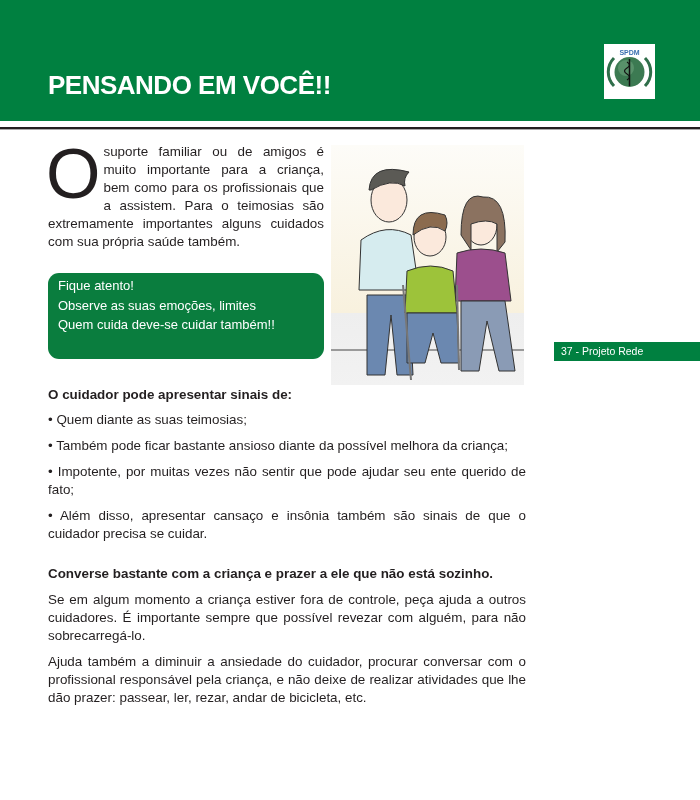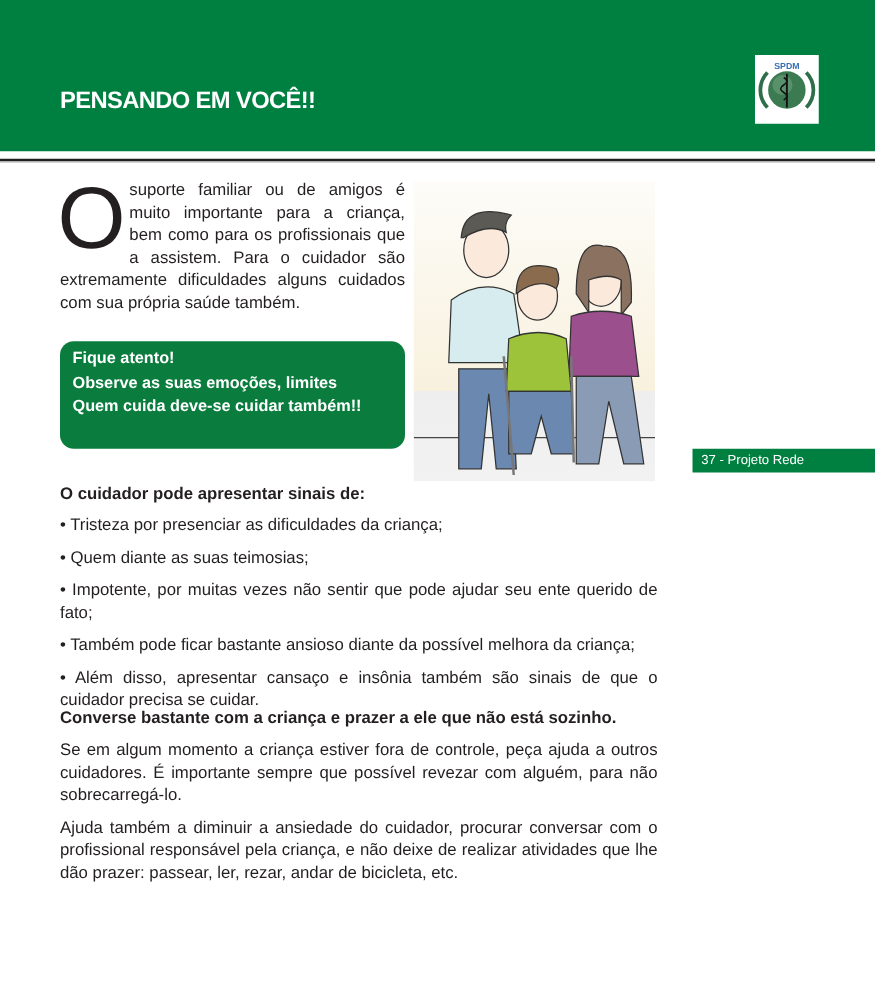--- a/index.html
+++ b/index.html
@@ -1,38 +1,38 @@
 <!DOCTYPE html>
 <html><head>
   <meta charset="utf-8">
   <style>
     html, body { margin:0; padding:0; }
     body { width:700px; height:800px; background:#ffffff; position:relative; overflow:hidden;
            font-family:"Liberation Sans", sans-serif; color:#231f20; }
     .header { position:absolute; left:0; top:0; width:700px; height:121px; background:#008040; }
     .header-title { position:absolute; left:48px; top:70px; color:#fff; font-weight:bold;
-                    font-size:19px; letter-spacing:-0.5px; font-family:"Liberation Sans", sans-serif; }
+                    font-size:26px; letter-spacing:-0.5px; font-family:"Liberation Sans", sans-serif; }
     .logo { position:absolute; left:604px; top:44px; width:51px; height:55px; background:#fff; }
     .logo svg { width:51px; height:55px; display:block; }
     .rule1 { position:absolute; left:0; top:127px; width:700px; height:2px; background:#231f20; }
     .rule2 { position:absolute; left:0; top:129px; width:700px; height:1px; background:#aaa; }
 
     .intro { position:absolute; left:48px; top:143px; width:276px; font-size:13.4px; line-height:18px; }
     .dropcap { float:left; font-size:70px; line-height:58px; height:56px; margin:2px 3px 0 -2px;
                font-family:"Liberation Sans", sans-serif; color:#231f20; }
     .intro p { margin:0; text-align:justify; }
 
     .callout { position:absolute; left:48px; top:273px; width:276px; height:86px; background:#0a7d3e;
-               border-radius:11px; color:#fff; font-weight:bold; font-size:13px; line-height:19.5px;
+               border-radius:11px; color:#fff; font-weight:normal; font-size:13px; line-height:19.5px;
                box-sizing:border-box; padding:3px 0 0 10px; }
     .callout div { white-space:nowrap; }
 
     .illustration { position:absolute; left:331px; top:145px; width:193px; height:240px;
                     background:linear-gradient(#fdfcf8,#f8f1de 70%,#eeeeee 70%,#f2f2f2); }
-    .page-badge { position:absolute; left:554px; top:359px; width:146px; height:19px; background:#008040;
+    .page-badge { position:absolute; left:554px; top:342px; width:146px; height:19px; background:#008040;
                   color:#fff; font-size:10.5px; line-height:19px; padding-left:7px; box-sizing:border-box; }
 
     .body-text { position:absolute; left:48px; width:478px; font-size:13.4px; line-height:18px; }
     .body-text p { margin:0; text-align:justify; }
     .b { font-weight:bold; }
   </style>
 </head>
 <body>
 
 <div class="header">
@@ -46,21 +46,21 @@
       <line x1="25.5" y1="15" x2="25.5" y2="42" stroke="#111" stroke-width="1.5"></line>
       <path d="M23 18 q5 3 0 6 q-5 3 0 6 q5 3 0 6" stroke="#111" stroke-width="1.2" fill="none"></path>
       <text x="25.5" y="11" font-size="7" text-anchor="middle" fill="#3a6fb0" font-weight="bold" font-family="Liberation Sans, sans-serif">SPDM</text>
     </svg>
   </div>
 </div>
 <div class="rule1"></div>
 <div class="rule2"></div>
 
 <div class="intro">
-  <p><span class="dropcap">O</span><span> suporte familiar ou de amigos é muito importante para a criança, bem como para os profissionais que a assistem. Para o cuidador são extremamente dificuldades alguns cuidados com sua própria saúde também.</span></p>
+  <p><span class="dropcap">O</span><span> suporte familiar ou de amigos é muito importante para a criança, bem como para os profissionais que a assistem. Para o teimosias são extremamente importantes alguns cuidados com sua própria saúde também.</span></p>
 </div>
 
 <div class="callout">
   <div>Fique atento!</div>
   <div>Observe as suas emoções,  limites</div>
   <div>Quem cuida deve-se cuidar também!!</div>
 </div>
 
 <div class="illustration" title="Family illustration: father, child with crutches, mother">
   <svg width="193" height="240" viewBox="0 0 193 240">
@@ -82,24 +82,23 @@
     <path d="M76 168 h50 l2 50 h-18 l-8 -30 l-8 30 h-18z" fill="#6b88b0" stroke="#333"></path>
     <line x1="72" y1="140" x2="80" y2="235" stroke="#777" stroke-width="2"></line>
     <line x1="126" y1="140" x2="128" y2="225" stroke="#777" stroke-width="2"></line>
   </svg>
 </div>
 
 <div class="page-badge">37 - Projeto Rede</div>
 
 <div class="body-text" style="top:386px;">
   <p class="b" style="margin-bottom:7px;">O cuidador pode apresentar sinais de:</p>
-  <p style="margin-bottom:8px;">• Tristeza por presenciar as dificuldades da criança;</p>
   <p style="margin-bottom:8px;">• Quem diante as suas teimosias;</p>
+  <p style="margin-bottom:8px;">• Também pode ficar bastante ansioso diante da possível melhora da criança;</p>
   <p style="margin-bottom:8px;">• Impotente, por muitas vezes não sentir que pode ajudar seu ente querido de fato;</p>
-  <p style="margin-bottom:8px;">• Também pode ficar bastante ansioso diante da possível melhora da criança;</p>
   <p>• Além disso, apresentar cansaço e insônia também são sinais de que o cuidador precisa se cuidar.</p>
 </div>
 
 <div class="body-text" style="top:565px;">
   <p class="b" style="margin-bottom:8px;">Converse bastante com a criança e prazer a ele que não está sozinho.</p>
   <p style="margin-bottom:8px;">Se em algum momento a criança estiver fora de controle, peça ajuda a outros cuidadores. É importante sempre que possível revezar com alguém, para não sobrecarregá-lo.</p>
   <p>Ajuda também a diminuir a ansiedade do cuidador, procurar conversar com o profissional responsável pela criança, e não deixe de realizar atividades que lhe dão prazer: passear, ler, rezar, andar de bicicleta, etc.</p>
 </div>
 
 </body></html>

